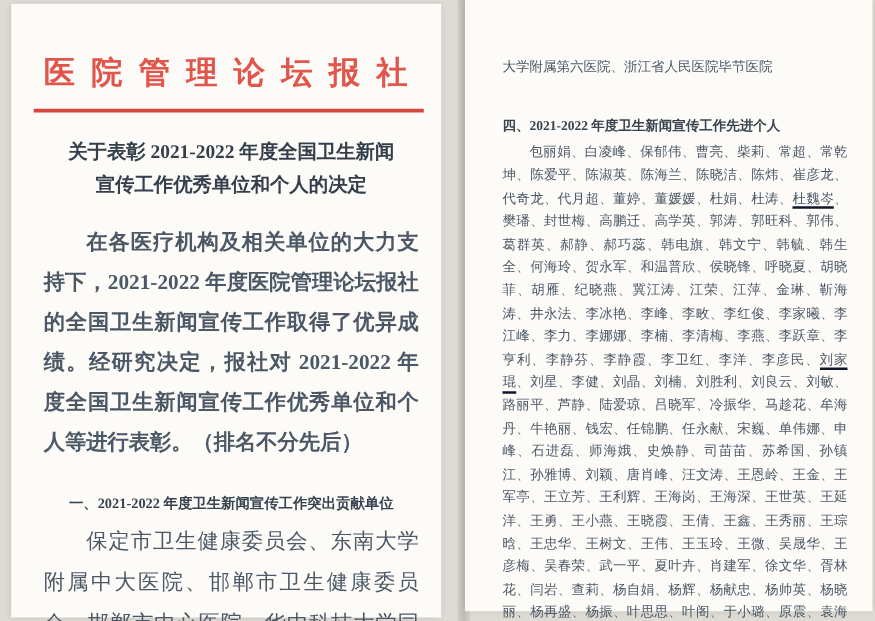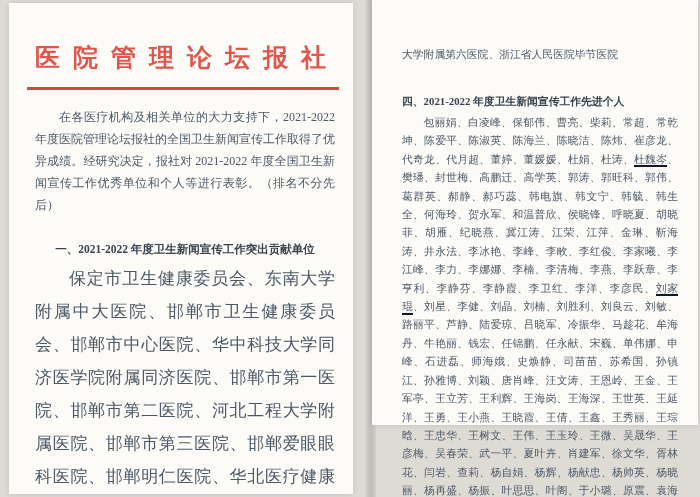--- a/index.html
+++ b/index.html
@@ -19,21 +19,21 @@
     box-shadow: 0 0 6px rgba(0,0,0,0.12);
     color: #4c5866;
   }
   .page-left {
     left: 9px; top: 3px;
     width: 344px; height: 491px;
     padding: 38px 18px 0 26px;
   }
   .page-right {
     left: 372px; top: 0;
-    width: 326px; height: 425px;
+    width: 326px; height: 489px;
     padding: 46px 20px 0 30px;
   }
   .seam {
     position: absolute; top: 0; bottom: 0;
     left: 366px; width: 10px;
     background: linear-gradient(90deg, rgba(0,0,0,0.06), rgba(0,0,0,0.14), rgba(0,0,0,0.05));
   }
   
   .masthead {
     color: #e0564c;
@@ -52,25 +52,26 @@
   }
   .doc-title {
     margin-top: 18px;
     text-align: center;
     font-weight: bold;
     color: #343f4b;
     font-size: 15.5px;
     line-height: 27px;
   }
   .body-text {
-    font-size: 12px;
-    line-height: 22px;
+    font-size: 17px;
+    line-height: 32px;
     text-align: justify;
     text-indent: 2em;
     color: #4c5866;
+    font-weight: bold;
   }
   .intro { margin-top: 16px; }
   .sec-heading {
     font-weight: bold;
     color: #38434f;
     font-size: 11.5px;
     margin-top: 24px;
     line-height: 18px;
     text-align: center;
   }
@@ -110,20 +111,24 @@
 </head>
 <body>
 
 <div class="scan">
 
   <div class="seam"></div>
 
   <div class="page page-left">
     <div class="masthead">医院管理论坛报社</div>
     <hr class="red-rule">
+    <div class="doc-title">
+      <div>关于表彰 2021-2022 年度全国卫生新闻</div>
+      <div>宣传工作优秀单位和个人的决定</div>
+    </div>
     <p class="body-text intro">在各医疗机构及相关单位的大力支持下，2021-2022 年度医院管理论坛报社的全国卫生新闻宣传工作取得了优异成绩。经研究决定，报社对 2021-2022 年度全国卫生新闻宣传工作优秀单位和个人等进行表彰。（排名不分先后）</p>
     <div class="sec-heading">一、2021-2022 年度卫生新闻宣传工作突出贡献单位</div>
     <p class="sec-body">保定市卫生健康委员会、东南大学附属中大医院、邯郸市卫生健康委员会、邯郸市中心医院、华中科技大学同济医学院附属同济医院、邯郸市第一医院、邯郸市第二医院、河北工程大学附属医院、邯郸市第三医院、邯郸爱眼眼科医院、邯郸明仁医院、华北医疗健康集团峰峰总医院、上海市第十人民医院、涉县中医院、石家庄市人民医院</p>
 
   </div>
 
   <div class="page page-right">
     <div class="carryover">大学附属第六医院、浙江省人民医院毕节医院</div>
     <div class="sec-heading-r">四、2021-2022 年度卫生新闻宣传工作先进个人</div>
     <p class="names"><span>包丽娟、白凌峰、保郁伟、曹亮、柴莉、常超、常乾坤、陈爱平、陈淑英、陈海兰、陈晓洁、陈炜、崔彦龙、代奇龙、代月超、董婷、董媛媛、杜娟、杜涛、</span><span class="uline">杜魏岑</span><span>、樊璠、封世梅、高鹏迁、高学英、郭涛、郭旺科、郭伟、葛群英、郝静、郝巧蕊、韩电旗、韩文宁、韩毓、韩生全、何海玲、贺永军、和温普欣、侯晓锋、呼晓夏、胡晓菲、胡雁、纪晓燕、冀江涛、江荣、江萍、金琳、靳海涛、井永法、李冰艳、李峰、李畋、李红俊、李家曦、李江峰、李力、李娜娜、李楠、李清梅、李燕、李跃章、李亨利、李静芬、李静霞、李卫红、李洋、李彦民、</span><span class="uline">刘家琨</span><span>、刘星、李健、刘晶、刘楠、刘胜利、刘良云、刘敏、路丽平、芦静、陆爱琼、吕晓军、冷振华、马趁花、牟海丹、牛艳丽、钱宏、任锦鹏、任永献、宋巍、单伟娜、申峰、石进磊、师海娥、史焕静、司苗苗、苏希国、孙镇江、孙雅博、刘颖、唐肖峰、汪文涛、王恩岭、王金、王军亭、王立芳、王利辉、王海岗、王海深、王世英、王延洋、王勇、王小燕、王晓霞、王倩、王鑫、王秀丽、王琮晗、王忠华、王树文、王伟、王玉玲、王微、吴晟华、王彦梅、吴春荣、武一平、夏叶卉、肖建军、徐文华、胥林花、闫岩、查莉、杨自娟、杨辉、杨献忠、杨帅英、杨晓丽、杨再盛、杨振、叶思思、叶阁、于小璐、原震、袁海亮、袁焕英、岳杨、岳桂芬、翟继荣、张德明、张兵钊、张爱兵、张规、张立、张敏敏、张丽红、张玲、张楠、张锐、张</span></p>

